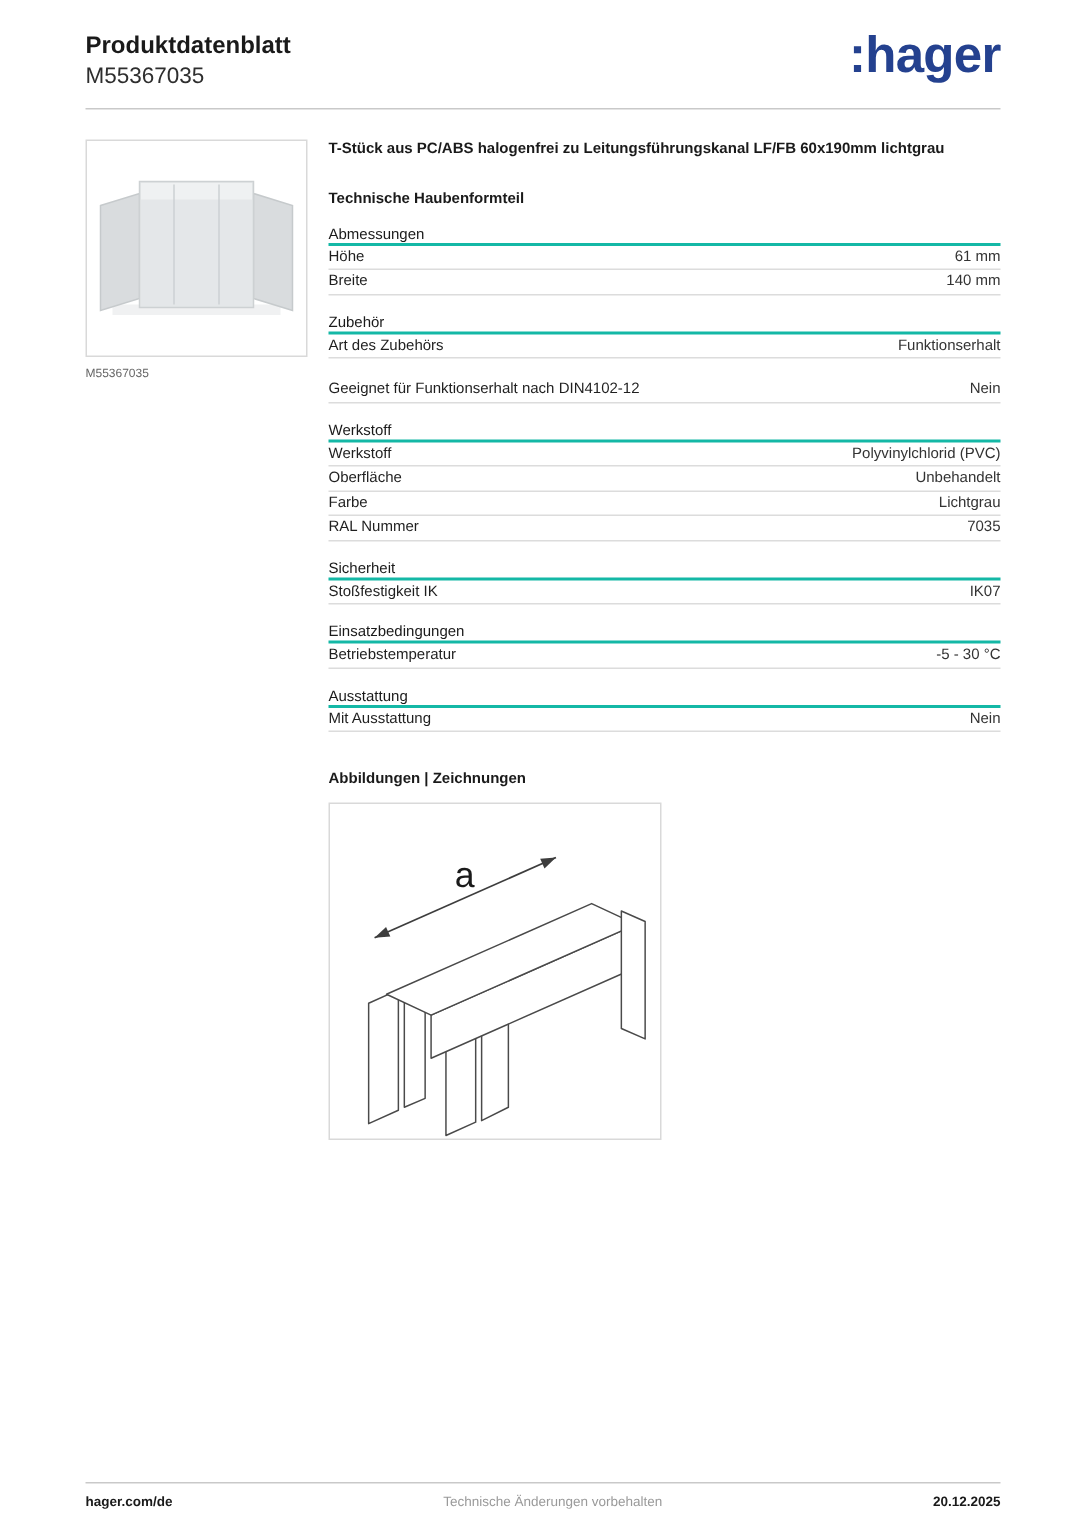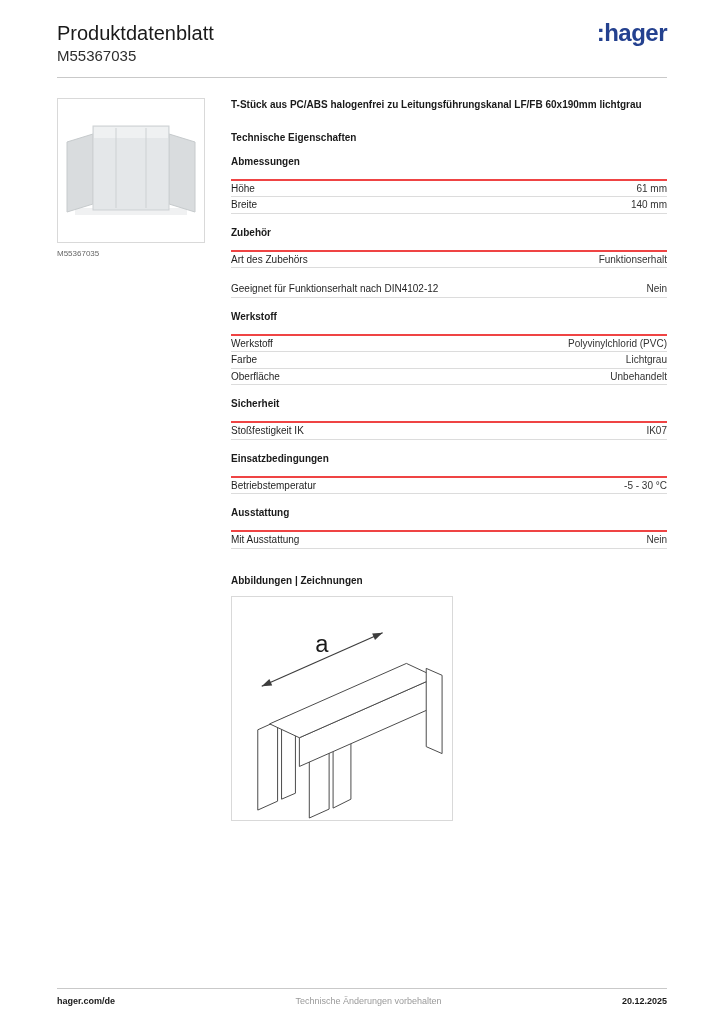--- a/index.html
+++ b/index.html
@@ -8,37 +8,37 @@
   body {
     width:724px; height:1024px; position:relative;
     font-family:"Liberation Sans", sans-serif; color:#1a1a1a;
     overflow:hidden;
   }
   .page { position:absolute; inset:0; padding:22px 57px 0 57px; }
 
   
   .header { display:flex; justify-content:space-between; align-items:flex-start;
             padding-bottom:13px; border-bottom:1px solid #c9c9c9; }
-  .doc-type { font-size:20px; font-weight:normal; line-height:1.15; }
+  .doc-type { font-size:16px; font-weight:bold; line-height:1.15; }
   .doc-id   { font-size:15px; font-weight:400; color:#2e2e2e; margin-top:2px; }
-  .logo { font-size:24px; font-weight:bold; color:#24418f; letter-spacing:-0.5px; line-height:0.9; }
+  .logo { font-size:34px; font-weight:bold; color:#24418f; letter-spacing:-0.5px; line-height:0.9; }
 
   
   .main { display:flex; gap:14px; margin-top:20px; }
   .left-col { width:148px; flex:none; }
   .img-box { width:148px; height:145px; border:1px solid #d9d9d9; background:#fff;
              display:flex; align-items:center; justify-content:center; }
   .img-caption { font-size:8px; color:#666; margin-top:6px; }
 
-  .right-col { flex:1; min-width:0;margin-left:12px; }
+  .right-col { flex:1; min-width:0; }
   .prod-title { font-size:10px; font-weight:bold; line-height:1.35; }
   .tech-title { font-size:10px; font-weight:bold; margin-top:20px; }
 
   .section { margin-top:13px; }
-  .sec-head { font-size:10px; font-weight:bold; padding-bottom:12px; border-bottom:2px solid #ef4444; }
+  .sec-head { font-size:10px; font-weight:normal; padding-bottom:0; border-bottom:2px solid #14b8a6; }
   .row { display:flex; justify-content:space-between; align-items:baseline;
          font-size:10px; padding:2px 0 2px; border-bottom:1px solid #dcdcdc; line-height:1.15;gap:42px; }
   .row .lbl { color:#1f1f1f; padding-right:10px; }
   .row .val { color:#333; white-space:nowrap;text-align:right; }
 
   .drawings-title { font-size:10px; font-weight:bold; margin-top:26px; }
   .drawing-box { width:222px; height:225px; border:1px solid #d9d9d9; margin-top:10px;
                  display:flex; align-items:center; justify-content:center; }
   .drawing-box svg { display:block; }
 
@@ -74,21 +74,21 @@
           <rect x="33" y="17" width="74" height="11" fill="#eff1f2"></rect>
           <line x1="55" y1="18" x2="55" y2="98" stroke="#cdd1d3" stroke-width="1"></line>
           <line x1="85" y1="18" x2="85" y2="98" stroke="#cdd1d3" stroke-width="1"></line>
         </svg>
       </div>
       <div class="img-caption">M55367035</div>
     </div>
 
     <div class="right-col">
       <div class="prod-title">T-Stück aus PC/ABS halogenfrei zu Leitungsführungskanal LF/FB 60x190mm lichtgrau</div>
-      <div class="tech-title">Technische Eigenschaften</div>
+      <div class="tech-title">Technische Haubenformteil</div>
 
       <div class="section">
         <div class="sec-head">Abmessungen</div>
         <div class="row">
           <span class="lbl">Höhe</span>
           <span class="val">61 mm</span>
         </div>
         <div class="row">
           <span class="lbl">Breite</span>
           <span class="val">140 mm</span>
@@ -110,26 +110,30 @@
         </div>
       </div>
 
       <div class="section">
         <div class="sec-head">Werkstoff</div>
         <div class="row">
           <span class="lbl">Werkstoff</span>
           <span class="val">Polyvinylchlorid (PVC)</span>
         </div>
         <div class="row">
+          <span class="lbl">Oberfläche</span>
+          <span class="val">Unbehandelt</span>
+        </div>
+        <div class="row">
           <span class="lbl">Farbe</span>
           <span class="val">Lichtgrau</span>
         </div>
         <div class="row">
-          <span class="lbl">Oberfläche</span>
-          <span class="val">Unbehandelt</span>
+          <span class="lbl">RAL Nummer</span>
+          <span class="val">7035</span>
         </div>
       </div>
 
       <div class="section">
         <div class="sec-head">Sicherheit</div>
         <div class="row">
           <span class="lbl">Stoßfestigkeit IK</span>
           <span class="val">IK07</span>
         </div>
       </div>

